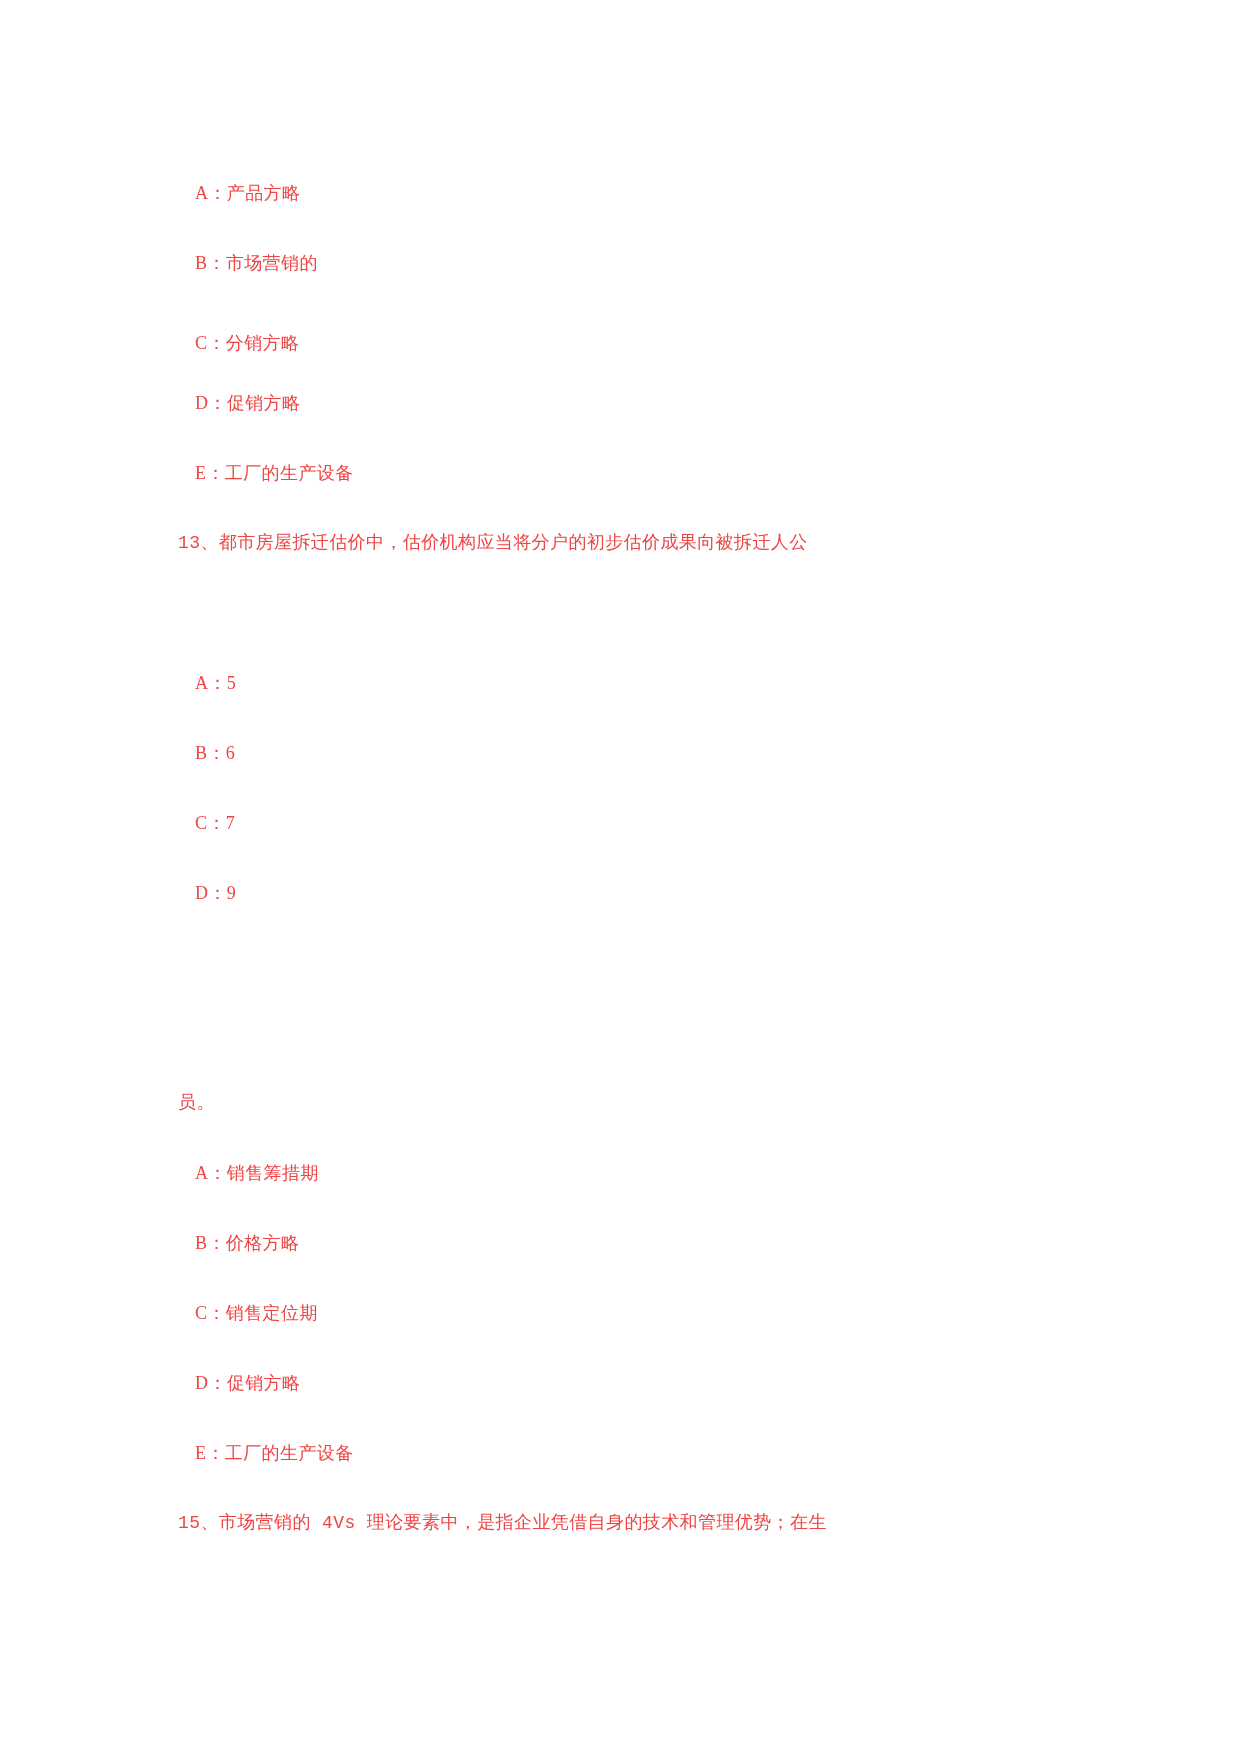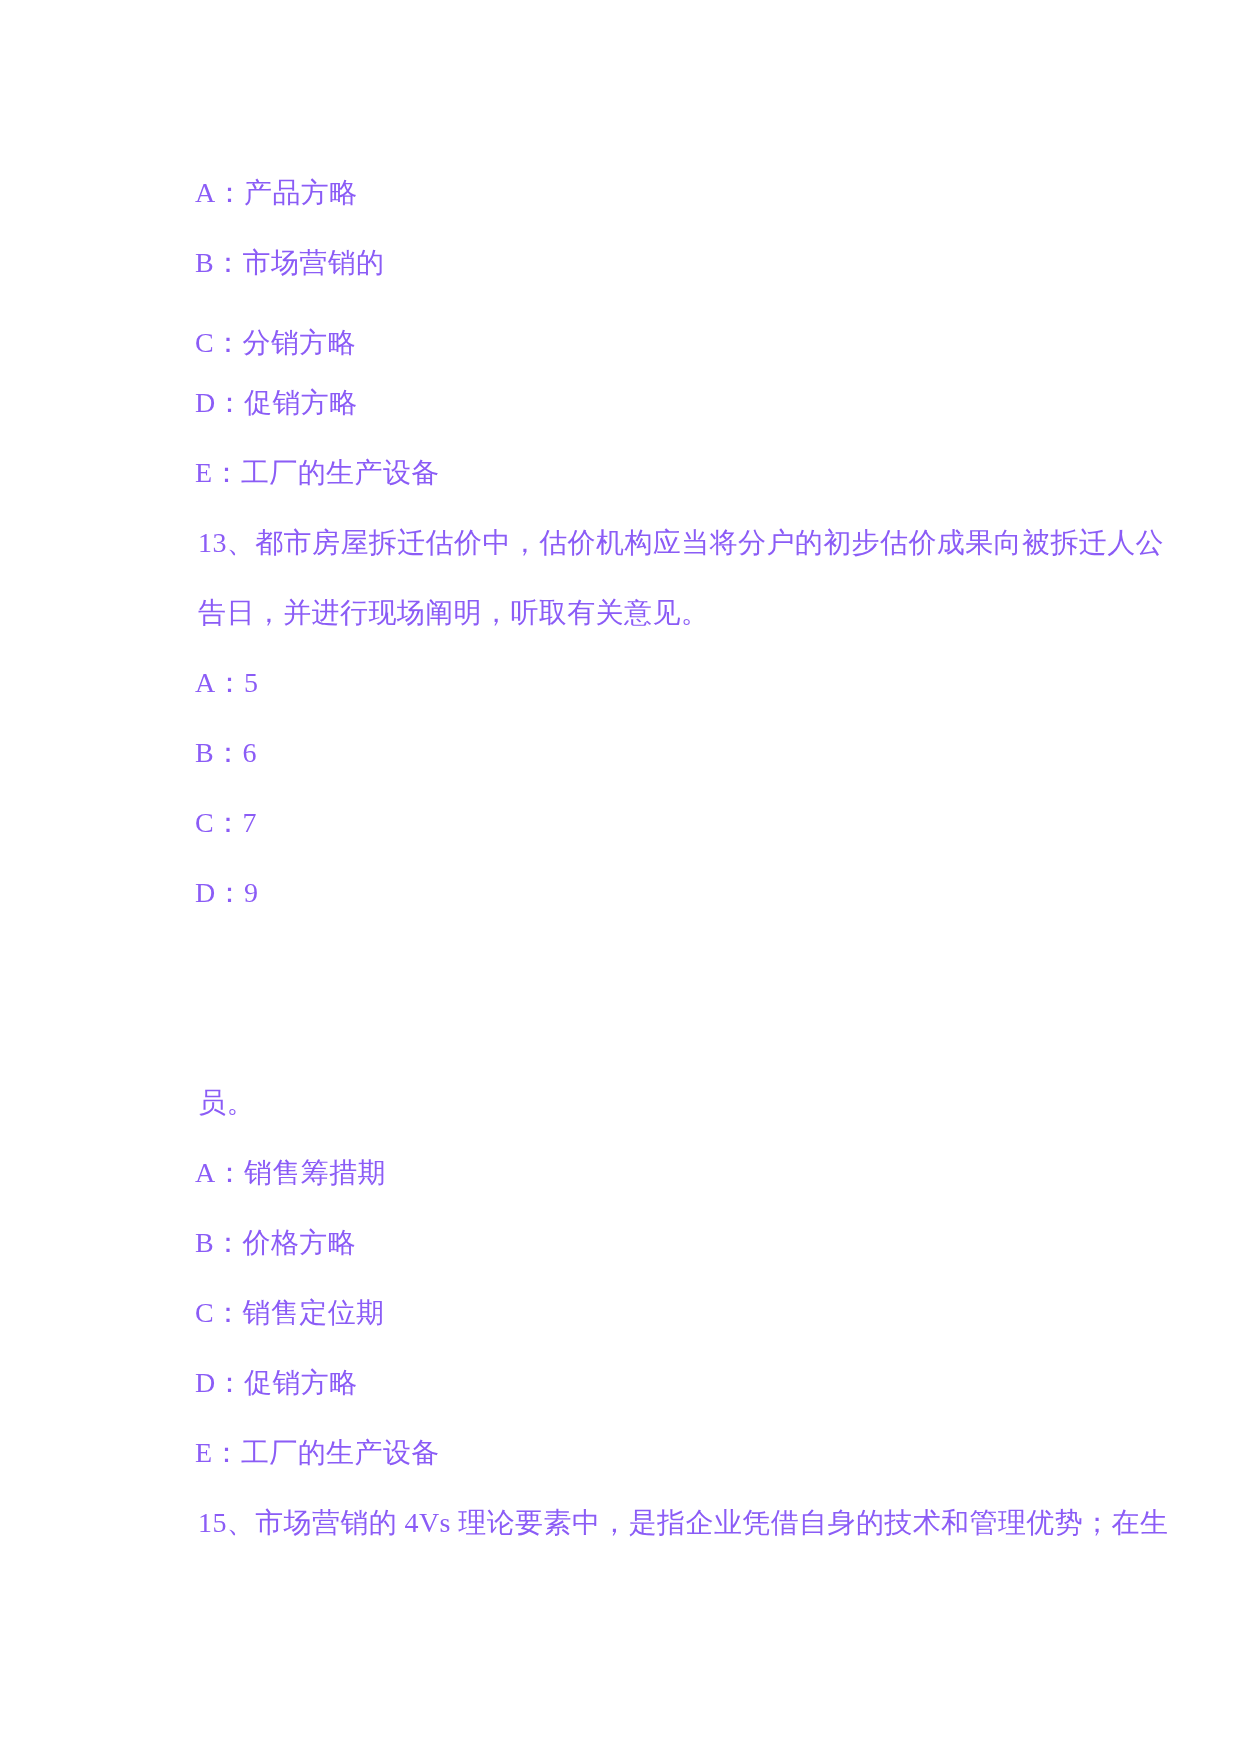--- a/index.html
+++ b/index.html
@@ -10,42 +10,41 @@
   .page {
     position: relative;
     width: 1240px;
     height: 1753px;
     background: #ffffff;
     overflow: hidden;
     font-family: "Liberation Serif", "DejaVu Serif", serif;
   }
   .line {
     position: absolute;
-    font-size: 28px;
+    font-size: 18px;
     line-height: 40px;
-    color: #8b5cf6;
+    color: #ef4444;
     white-space: pre;
     letter-spacing: 0.4px;
   }
-  .stem { left: 198px; }
+  .stem { left: 178px; font-family: Liberation Mono, monospace; }
   .opt  { left: 195px; }
 </style>
 </head>
 <body>
 
 <div class="page">
 
   <div class="line opt" style="top:173px">A：产品方略</div>
   <div class="line opt" style="top:243px">B：市场营销的</div>
   <div class="line opt" style="top:323px">C：分销方略</div>
   <div class="line opt" style="top:383px">D：促销方略</div>
   <div class="line opt" style="top:453px">E：工厂的生产设备</div>
 
   <div class="line stem" style="top:523px">13、都市房屋拆迁估价中，估价机构应当将分户的初步估价成果向被拆迁人公</div>
-  <div class="line stem" style="top:593px">告日，并进行现场阐明，听取有关意见。</div>
   <div class="line opt" style="top:663px">A：5</div>
   <div class="line opt" style="top:733px">B：6</div>
   <div class="line opt" style="top:803px">C：7</div>
   <div class="line opt" style="top:873px">D：9</div>
 
   <div class="line stem" style="top:1083px">员。</div>
   <div class="line opt" style="top:1153px">A：销售筹措期</div>
   <div class="line opt" style="top:1223px">B：价格方略</div>
   <div class="line opt" style="top:1293px">C：销售定位期</div>
   <div class="line opt" style="top:1363px">D：促销方略</div>

